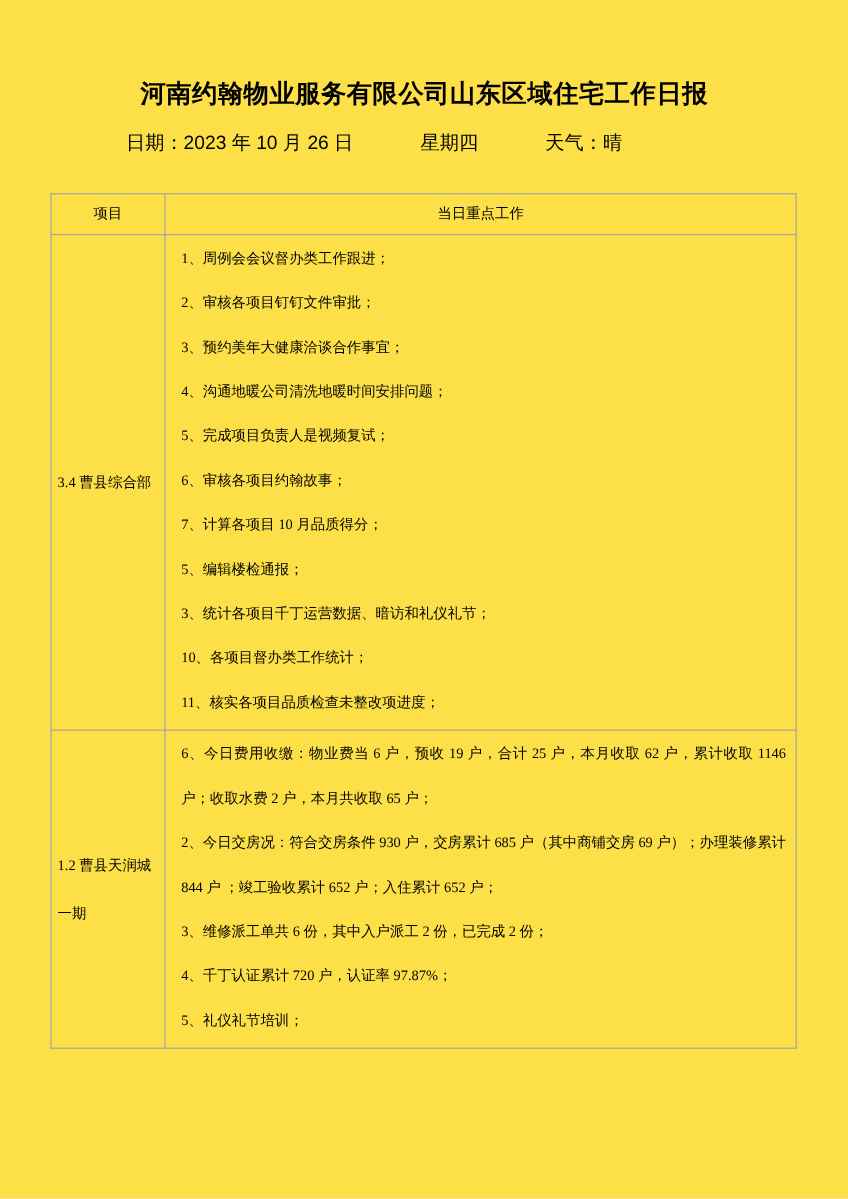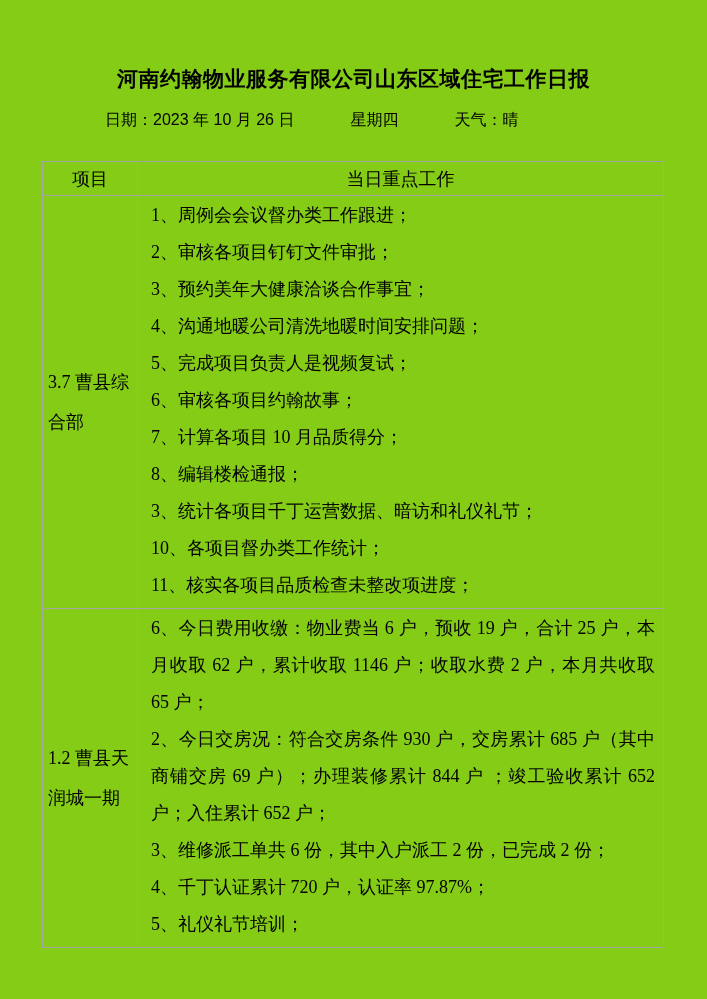--- a/index.html
+++ b/index.html
@@ -9,21 +9,21 @@
   }
   body {
     width: 707px;
     height: 999px;
     color: #000000;
     overflow: hidden;
   }
   .doc {
     width: 707px;
     height: 999px;
-    background: #84cc16;
+    background: #fde047;
   }
   .title {
     margin: 0;
     padding-top: 66px;
     text-align: center;
     font-family: "Liberation Sans", "DejaVu Sans", sans-serif;
     font-weight: bold;
     font-size: 21px;
     line-height: 26px;
     letter-spacing: 0.5px;
@@ -35,21 +35,21 @@
     font-family: Liberation Sans, sans-serif;
     font-size: 16px;
     line-height: 20px;
   }
   table.report {
     border-collapse: collapse;
     table-layout: fixed;
     margin: 31px 0 0 42px;
     width: 621px;
     font-family: "Liberation Serif", "DejaVu Serif", serif;
-    font-size: 18px;
+    font-size: 12px;
   }
   table.report col.c1 { width: 95px; }
   table.report col.c2 { width: 526px; }
   table.report th,
   table.report td {
     border: 1px solid #a6a6a6;
     box-sizing: border-box;
   }
   table.report thead th {
     height: 34px;
@@ -93,30 +93,30 @@
         <col class="c2">
       </colgroup>
     <thead>
       <tr>
         <th>项目</th>
         <th>当日重点工作</th>
       </tr>
     </thead>
     <tbody>
       <tr>
-        <td class="proj">3.7 曹县综合部</td>
+        <td class="proj">3.4 曹县综合部</td>
         <td class="work">
           <p>1、周例会会议督办类工作跟进；</p>
           <p>2、审核各项目钉钉文件审批；</p>
           <p>3、预约美年大健康洽谈合作事宜；</p>
           <p>4、沟通地暖公司清洗地暖时间安排问题；</p>
           <p>5、完成项目负责人是视频复试；</p>
           <p>6、审核各项目约翰故事；</p>
           <p>7、计算各项目 10 月品质得分；</p>
-          <p>8、编辑楼检通报；</p>
+          <p>5、编辑楼检通报；</p>
           <p>3、统计各项目千丁运营数据、暗访和礼仪礼节；</p>
           <p>10、各项目督办类工作统计；</p>
           <p>11、核实各项目品质检查未整改项进度；</p>
         </td>
       </tr>
       <tr>
         <td class="proj">1.2 曹县天润城一期</td>
         <td class="work">
           <p>6、今日费用收缴：物业费当 6 户，预收 19 户，合计 25 户，本月收取 62 户，累计收取 1146 户；收取水费 2 户，本月共收取 65 户；</p>
           <p>2、今日交房况：符合交房条件 930 户，交房累计 685 户（其中商铺交房 69 户）；办理装修累计 844 户 ；竣工验收累计 652 户；入住累计 652 户；</p>

